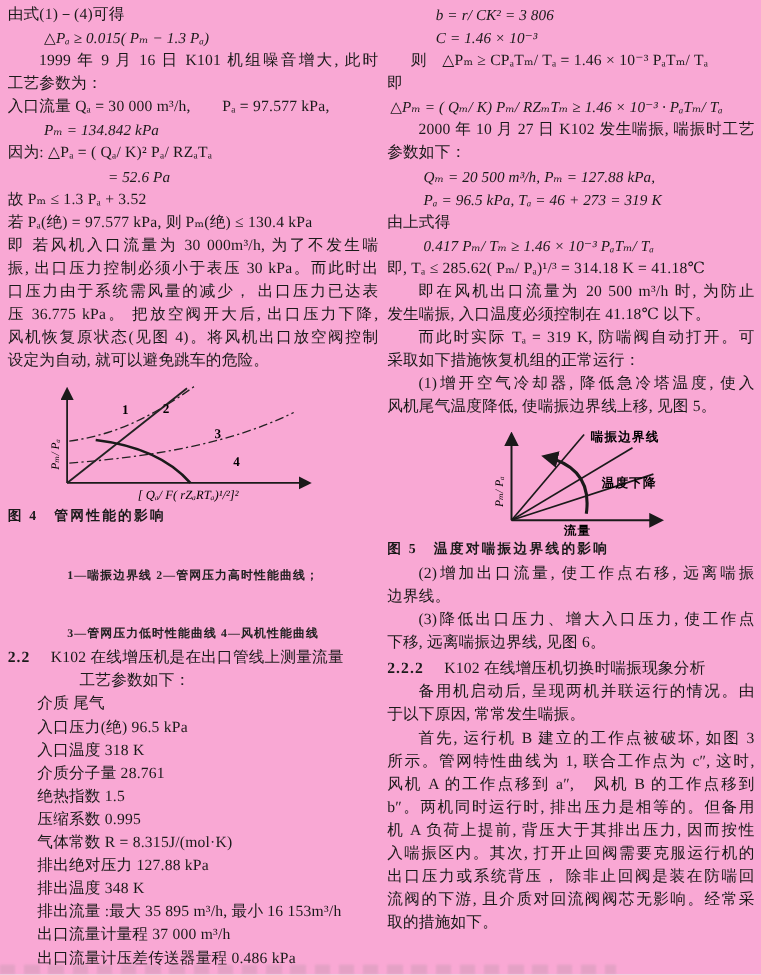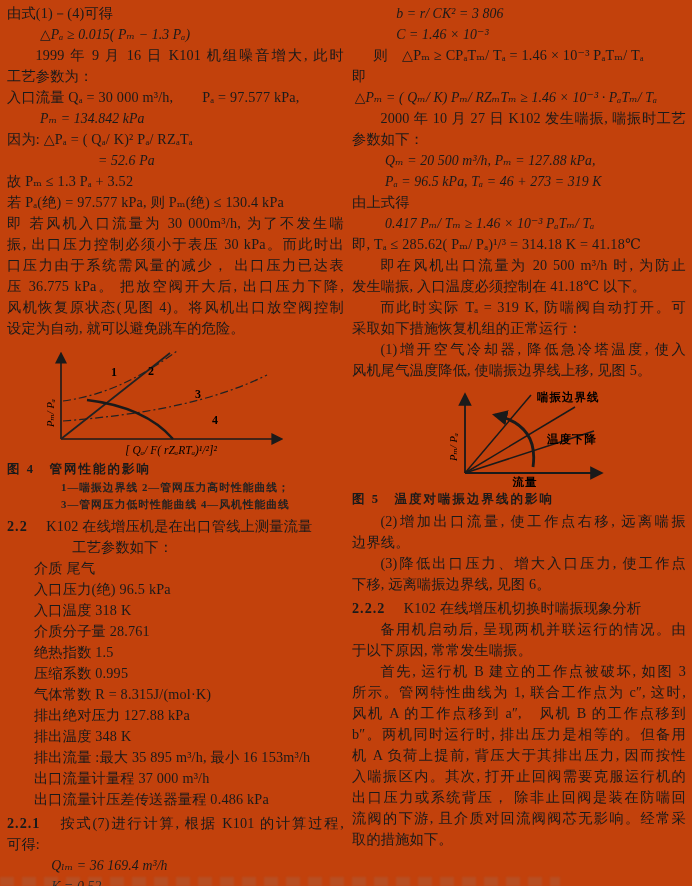--- a/index.html
+++ b/index.html
@@ -1,20 +1,20 @@
 <!DOCTYPE html>
 <html><head>
 <meta charset="utf-8">
 <style>
   html,body{margin:0;padding:0;background:#e8e8e8;}
   .page{
     position:relative;
     width:692px;height:886px;
     margin:0 auto;
-    background:#c2410c;
+    background:#f9a8d4;
     overflow:hidden;
     font-family:"Liberation Serif","DejaVu Serif",serif;
     color:#1a1a1a;
   }
   .col{position:absolute;top:3px;}
   .col-left{left:7px;width:337px;}
   .col-right{left:352px;width:334px;}
   .ln{
     line-height:21px;
     min-height:21px;
@@ -32,21 +32,21 @@
   .i0{padding-left:.2em;}
   .i2{padding-left:2.4em;}
   .i3{padding-left:3.2em;}
   .i6{padding-left:6.6em;}
   .h{margin-top:3px;}
   .h b.hnum{font-weight:bold;margin-right:1.3em;letter-spacing:1px;}
   figure{margin:0;padding:0;}
   .fig{margin:6px 0 2px 0;text-align:center;}
   .fig svg{display:block;margin:0 auto;}
   .fig-caption{font-size:12.5px;font-weight:bold;text-align:left;line-height:19px;letter-spacing:2px;margin-top:3px;}
-  .fig-legend{font-size:10.8px;font-weight:bold;color:#222;text-align:center;line-height:17px;letter-spacing:1px;}
+  .fig-legend{font-size:10.8px;font-weight:bold;color:#222;text-align:center;line-height:17px;letter-spacing:1px;margin-top:36px;}
   .watermark{
     position:absolute;left:0;bottom:0;width:560px;height:9px;
     opacity:.18;
     background:repeating-linear-gradient(90deg,#888 0 14px,transparent 14px 22px);
     filter:blur(1px);
   }
   svg text{font-family:"Liberation Serif","DejaVu Serif",serif;}
   .svg-num{font-weight:bold;font-size:12px;}
   .svg-cjk{font-weight:bold;font-size:11.5px;letter-spacing:1px;}
   .svg-ylab{font-style:italic;font-size:10.5px;}

